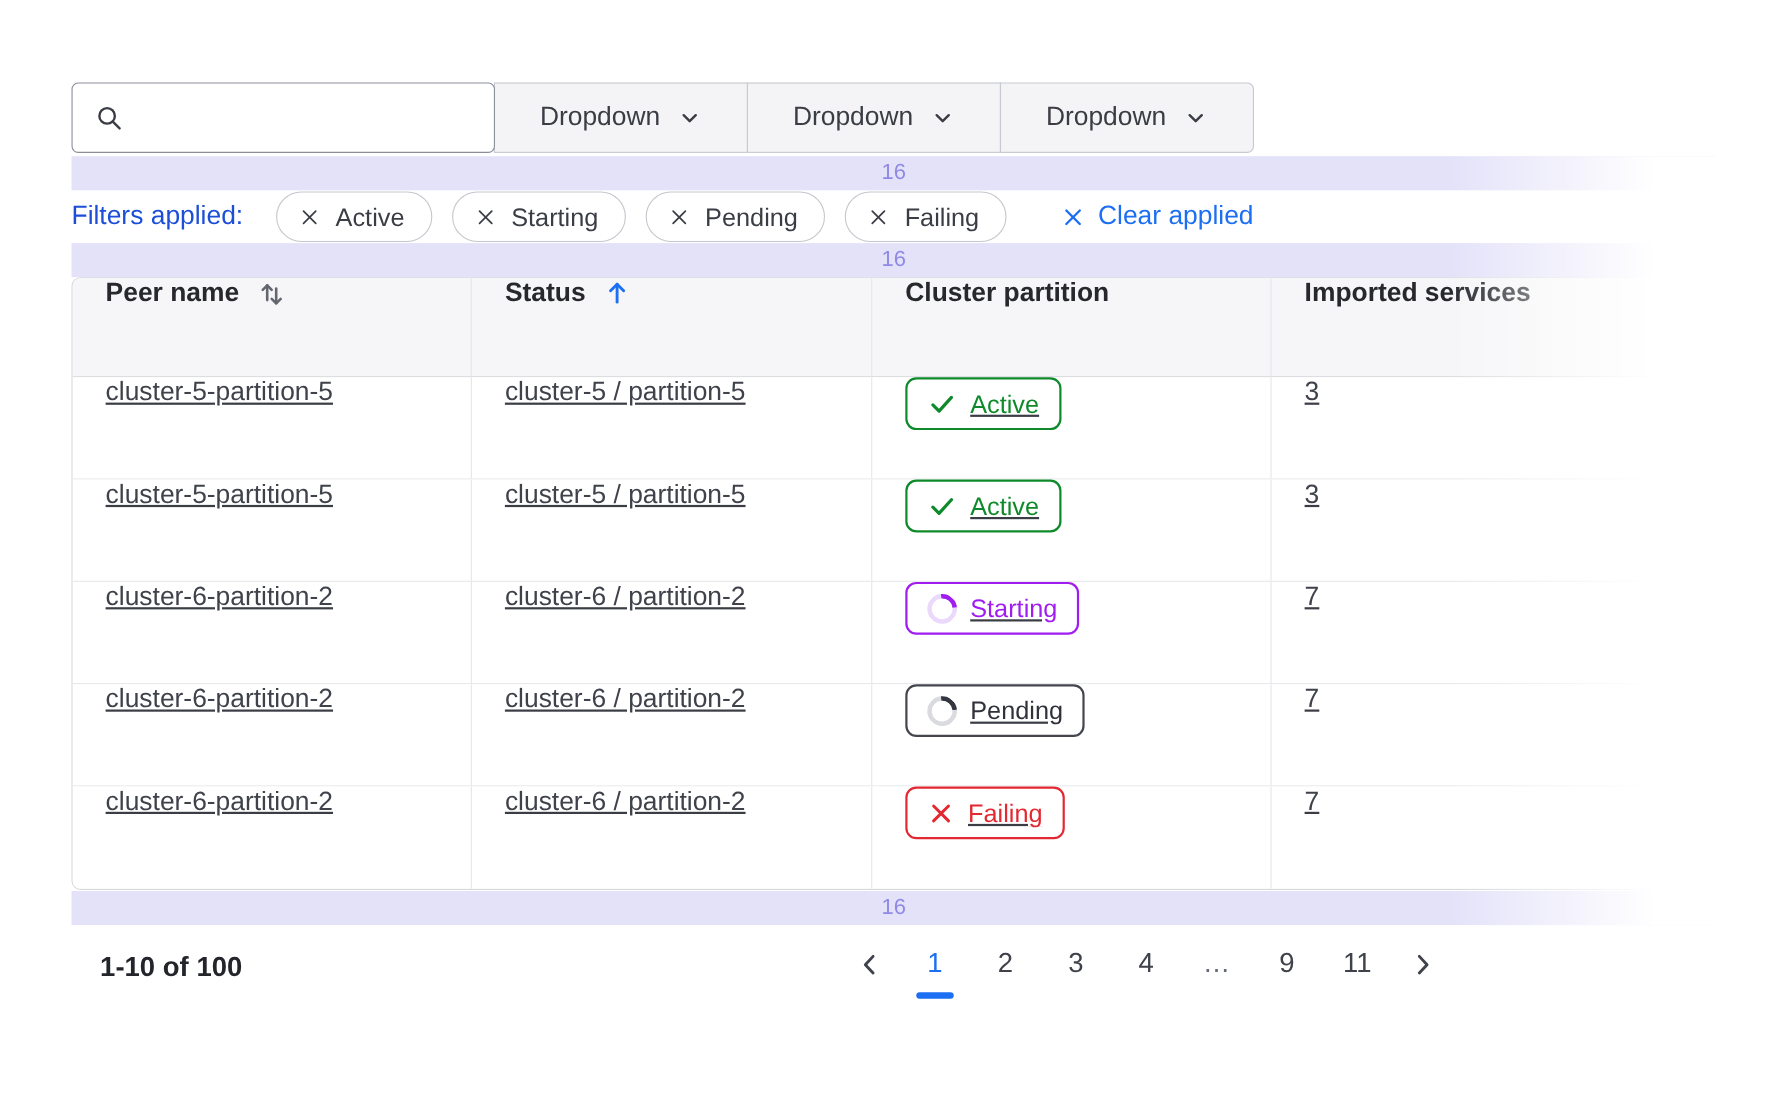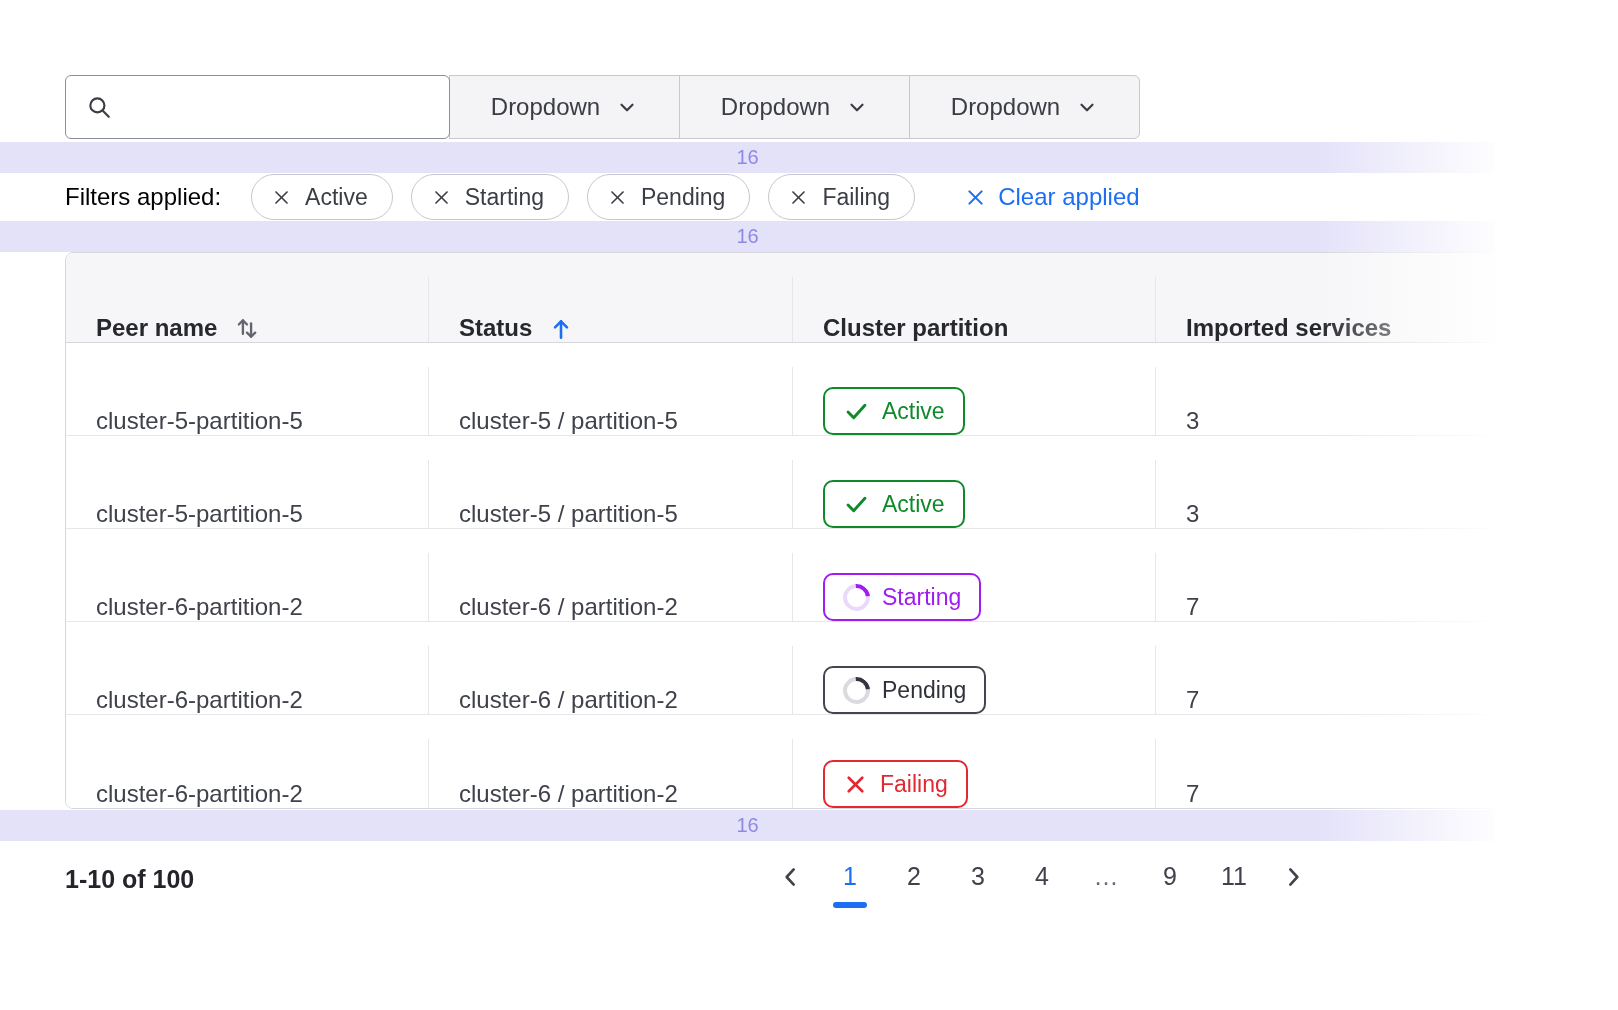--- a/index.html
+++ b/index.html
@@ -28,73 +28,72 @@
   }
   .dd-btn:last-child { border-radius:0 6px 6px 0; }
 
   
   .fade-zone { position:relative; margin-top:3px; }
   .fade-overlay {
     position:absolute; top:0; right:0; bottom:0; width:300px; z-index:6; pointer-events:none;
     background:linear-gradient(to right, rgba(255,255,255,0) 0%, #ffffff 62%);
   }
   .spacer-bar {
-    width:1495px; height:31px; background:#e4e2f9;
+    margin-left:65px; width:1495px; height:31px; background:#e4e2f9;
     display:flex; align-items:center; justify-content:center;
     font:400 20px "Liberation Sans", sans-serif; color:#8f89e6;
   }
 
   
   .filters-row { display:flex; align-items:center; margin:1px 0 1px 65px; height:46px; }
-  .filters-label { font-size:24px; color:#000000; margin-right:30px; }
+  .filters-label { font-size:24px; color:#1d4ed8; margin-right:30px; }
   .chip {
     display:flex; align-items:center; gap:14px; height:46px; padding:0 24px 0 20px;
     border:1px solid #c4c7cd; border-radius:23px; background:#fff; margin-right:18px; cursor:pointer;
   }
   .chip-label { font-size:23px; color:#3b3d45; }
   .clear-filters {
     display:flex; align-items:center; gap:12px; margin-left:32px; cursor:pointer;
     font:500 24px "Liberation Sans", sans-serif; color:#1c6ff2;
   }
 
   
   .peer-table {
     margin-left:65px; width:1495px; border:1px solid #d5d7dc; border-radius:8px;
     overflow:hidden; background:#fff;
   }
   .t-row { display:grid; grid-template-columns:363px 364px 363px 1fr; }
   .t-head { background:#f6f6f8; height:90px; border-bottom:1px solid #d5d7dc; }
   .t-head .t-cell { font-weight:700; color:#26282e; }
-  .t-body-row { height:93px; border-bottom:1px solid #e4e6ea; background:#fff; }
+  .t-body-row { height:93px; border-bottom:1px solid #e4e6ea; background:#fff;text-decoration:underline; }
   .t-body-row:last-child { border-bottom:none; }
   .t-cell {
-    display:flex; align-items:flex-end; padding-left:30px; font-size:24px; color:#3f424a;
+    display:flex; align-items:flex-start; padding-left:30px; font-size:24px; color:#3f424a;
     border-right:1px solid #e4e6ea;
-    margin-top:24px;
   }
   .t-cell:last-child { border-right:none; }
   .sort-icon { margin-left:16px; display:flex; }
 
   
   .badge {
     display:inline-flex; align-items:center; gap:12px; height:48px; padding:0 18px;
     border-radius:10px; border:2px solid; font-size:23px; font-weight:500; background:#fff;
   }
   .badge--active   { border-color:#0f8a2a; color:#0f8a2a; }
   .badge--starting { border-color:#a01cf0; color:#a01cf0; }
   .badge--pending  { border-color:#43464e; color:#2f323a; }
   .badge--failing  { border-color:#e32832; color:#e32832; }
   .spinner { width:27px; height:27px; border-radius:50%; border:4px solid; transform:rotate(40deg); }
   .spinner--purple { border-color:#ead9fb; border-top-color:#a01cf0; }
   .spinner--slate  { border-color:#d9dbdf; border-top-color:#33363e; }
 
   
   .pagination {
     display:flex; align-items:flex-start; justify-content:space-between;
-    margin-top:9px; padding:0 312px 0 65px; height:70px;
+    margin-top:9px; padding:0 312px 0 91px; height:70px;
   }
   .page-summary { font-weight:700; font-size:25px; color:#23252b; padding-top:15px; }
   .pager { display:flex; align-items:flex-start; gap:28px; }
   .pager-item {
     position:relative; min-width:36px; height:62px; display:flex; justify-content:center;
     padding-top:12px; font-size:25px; color:#3f424a; cursor:pointer;
   }
   .pager-item.ellipsis { color:#656a76; cursor:default; }
   .pager-item.current { color:#1c6ff2; font-weight:500; }
   .pager-item.current::after {

